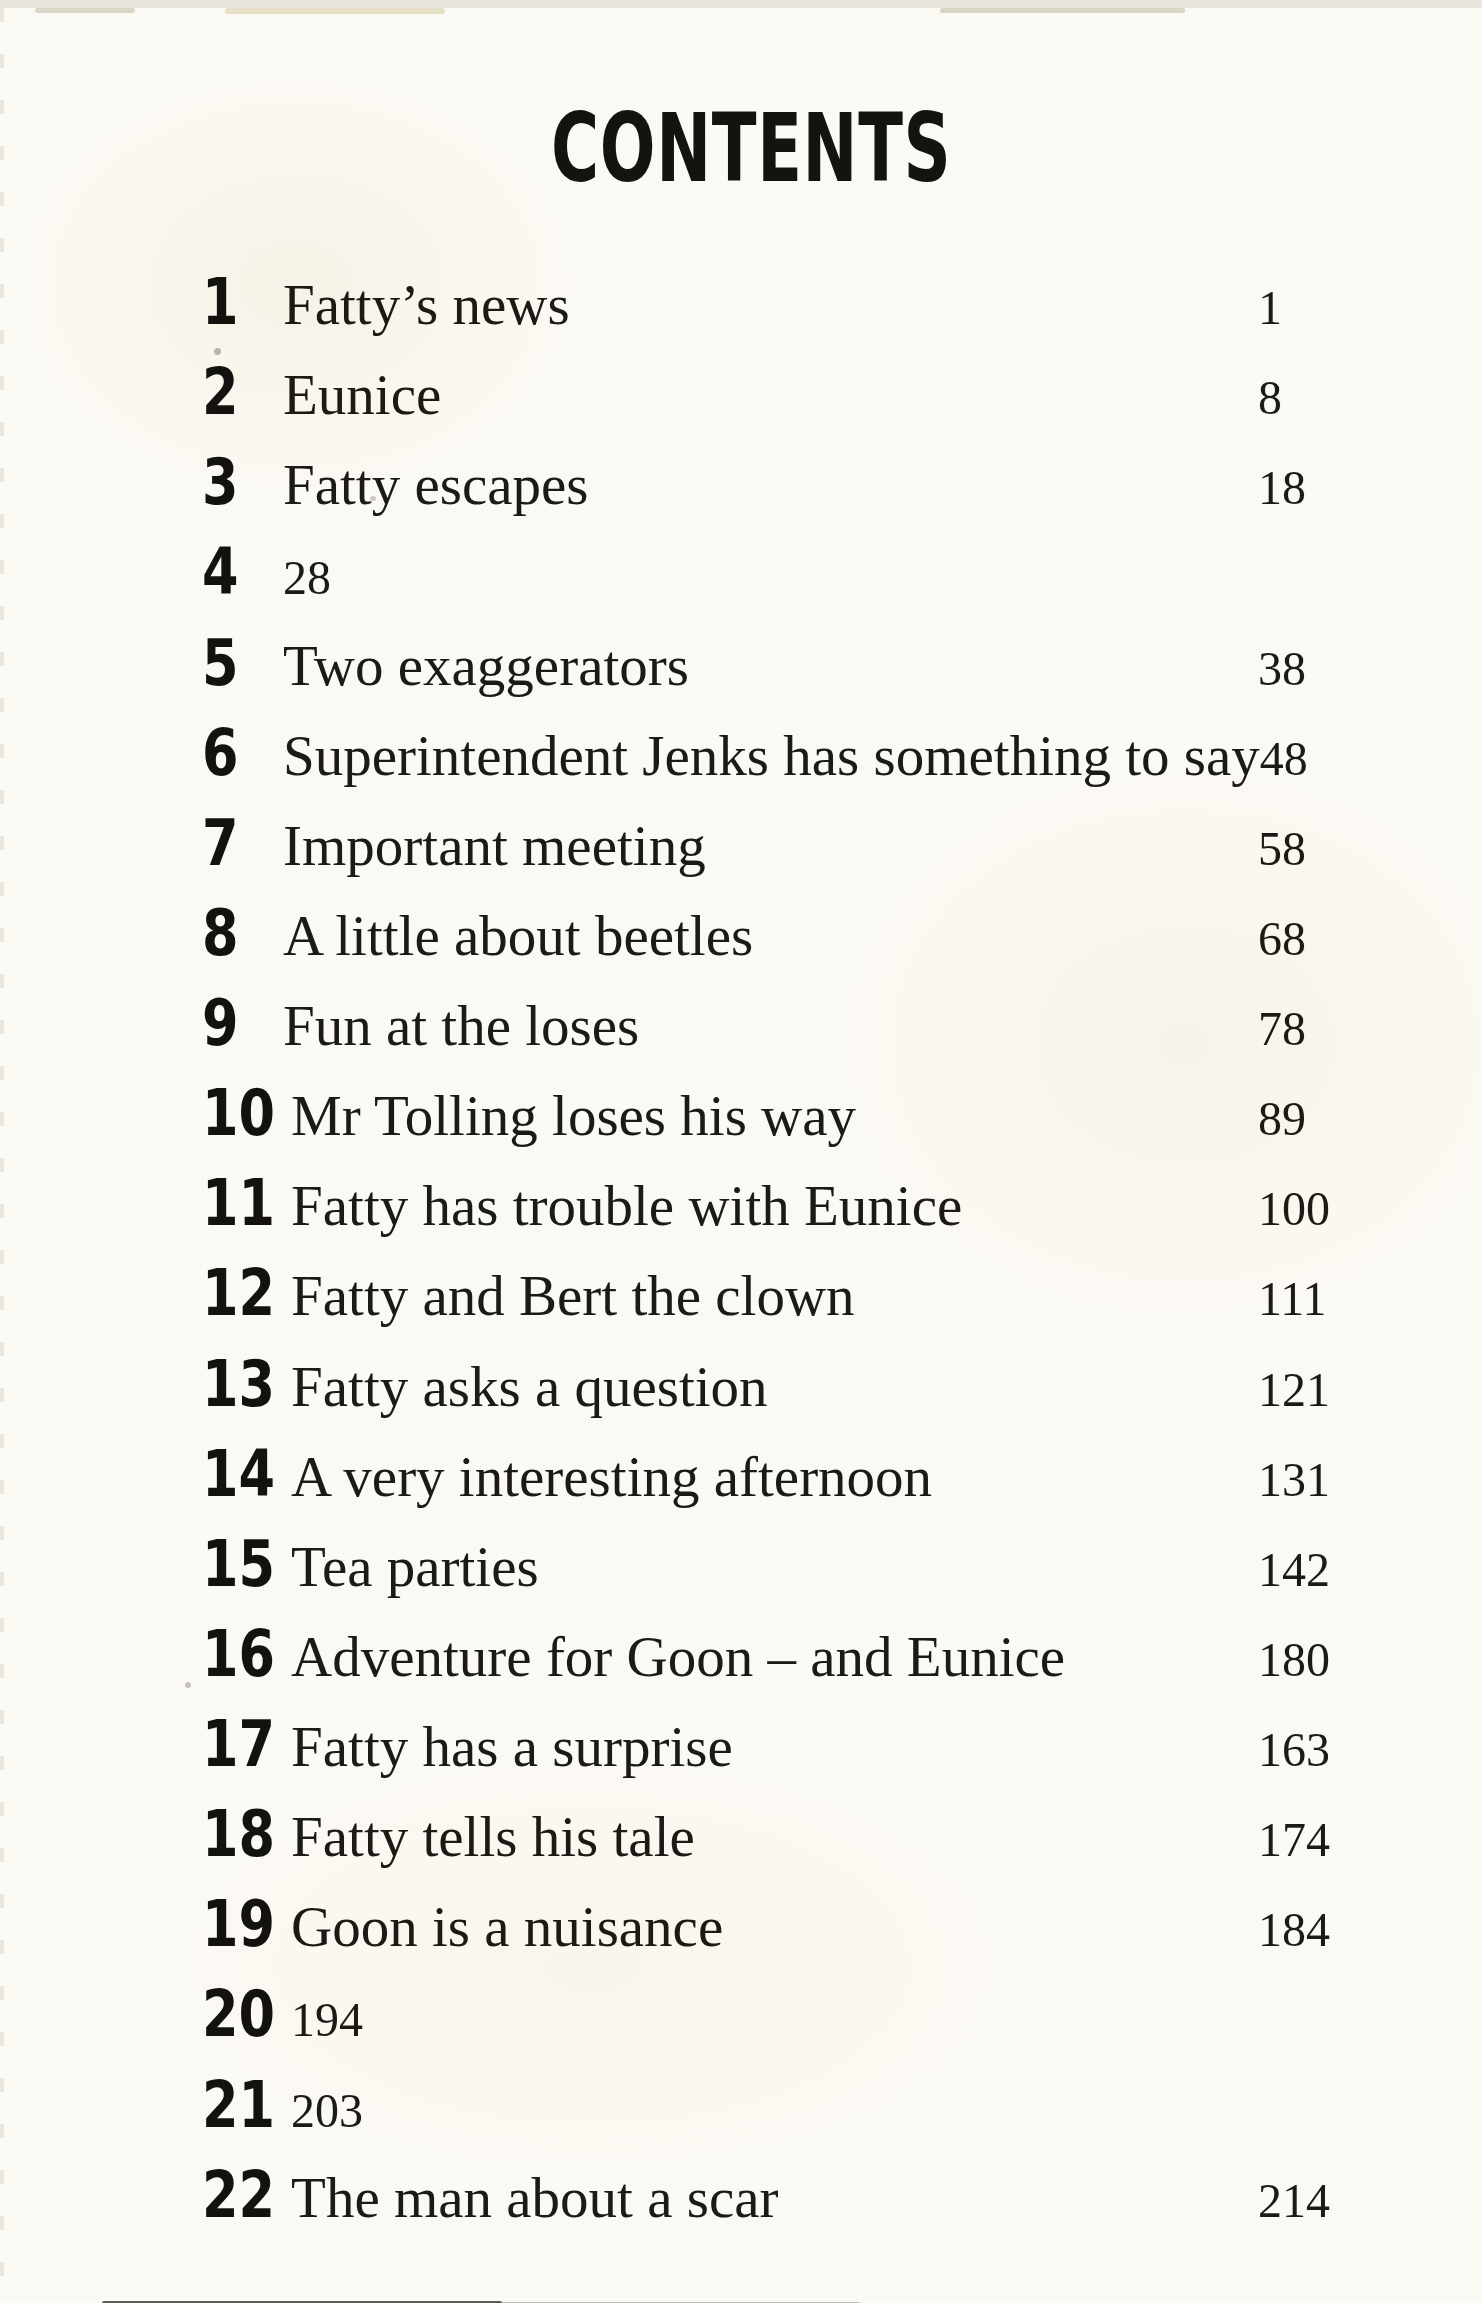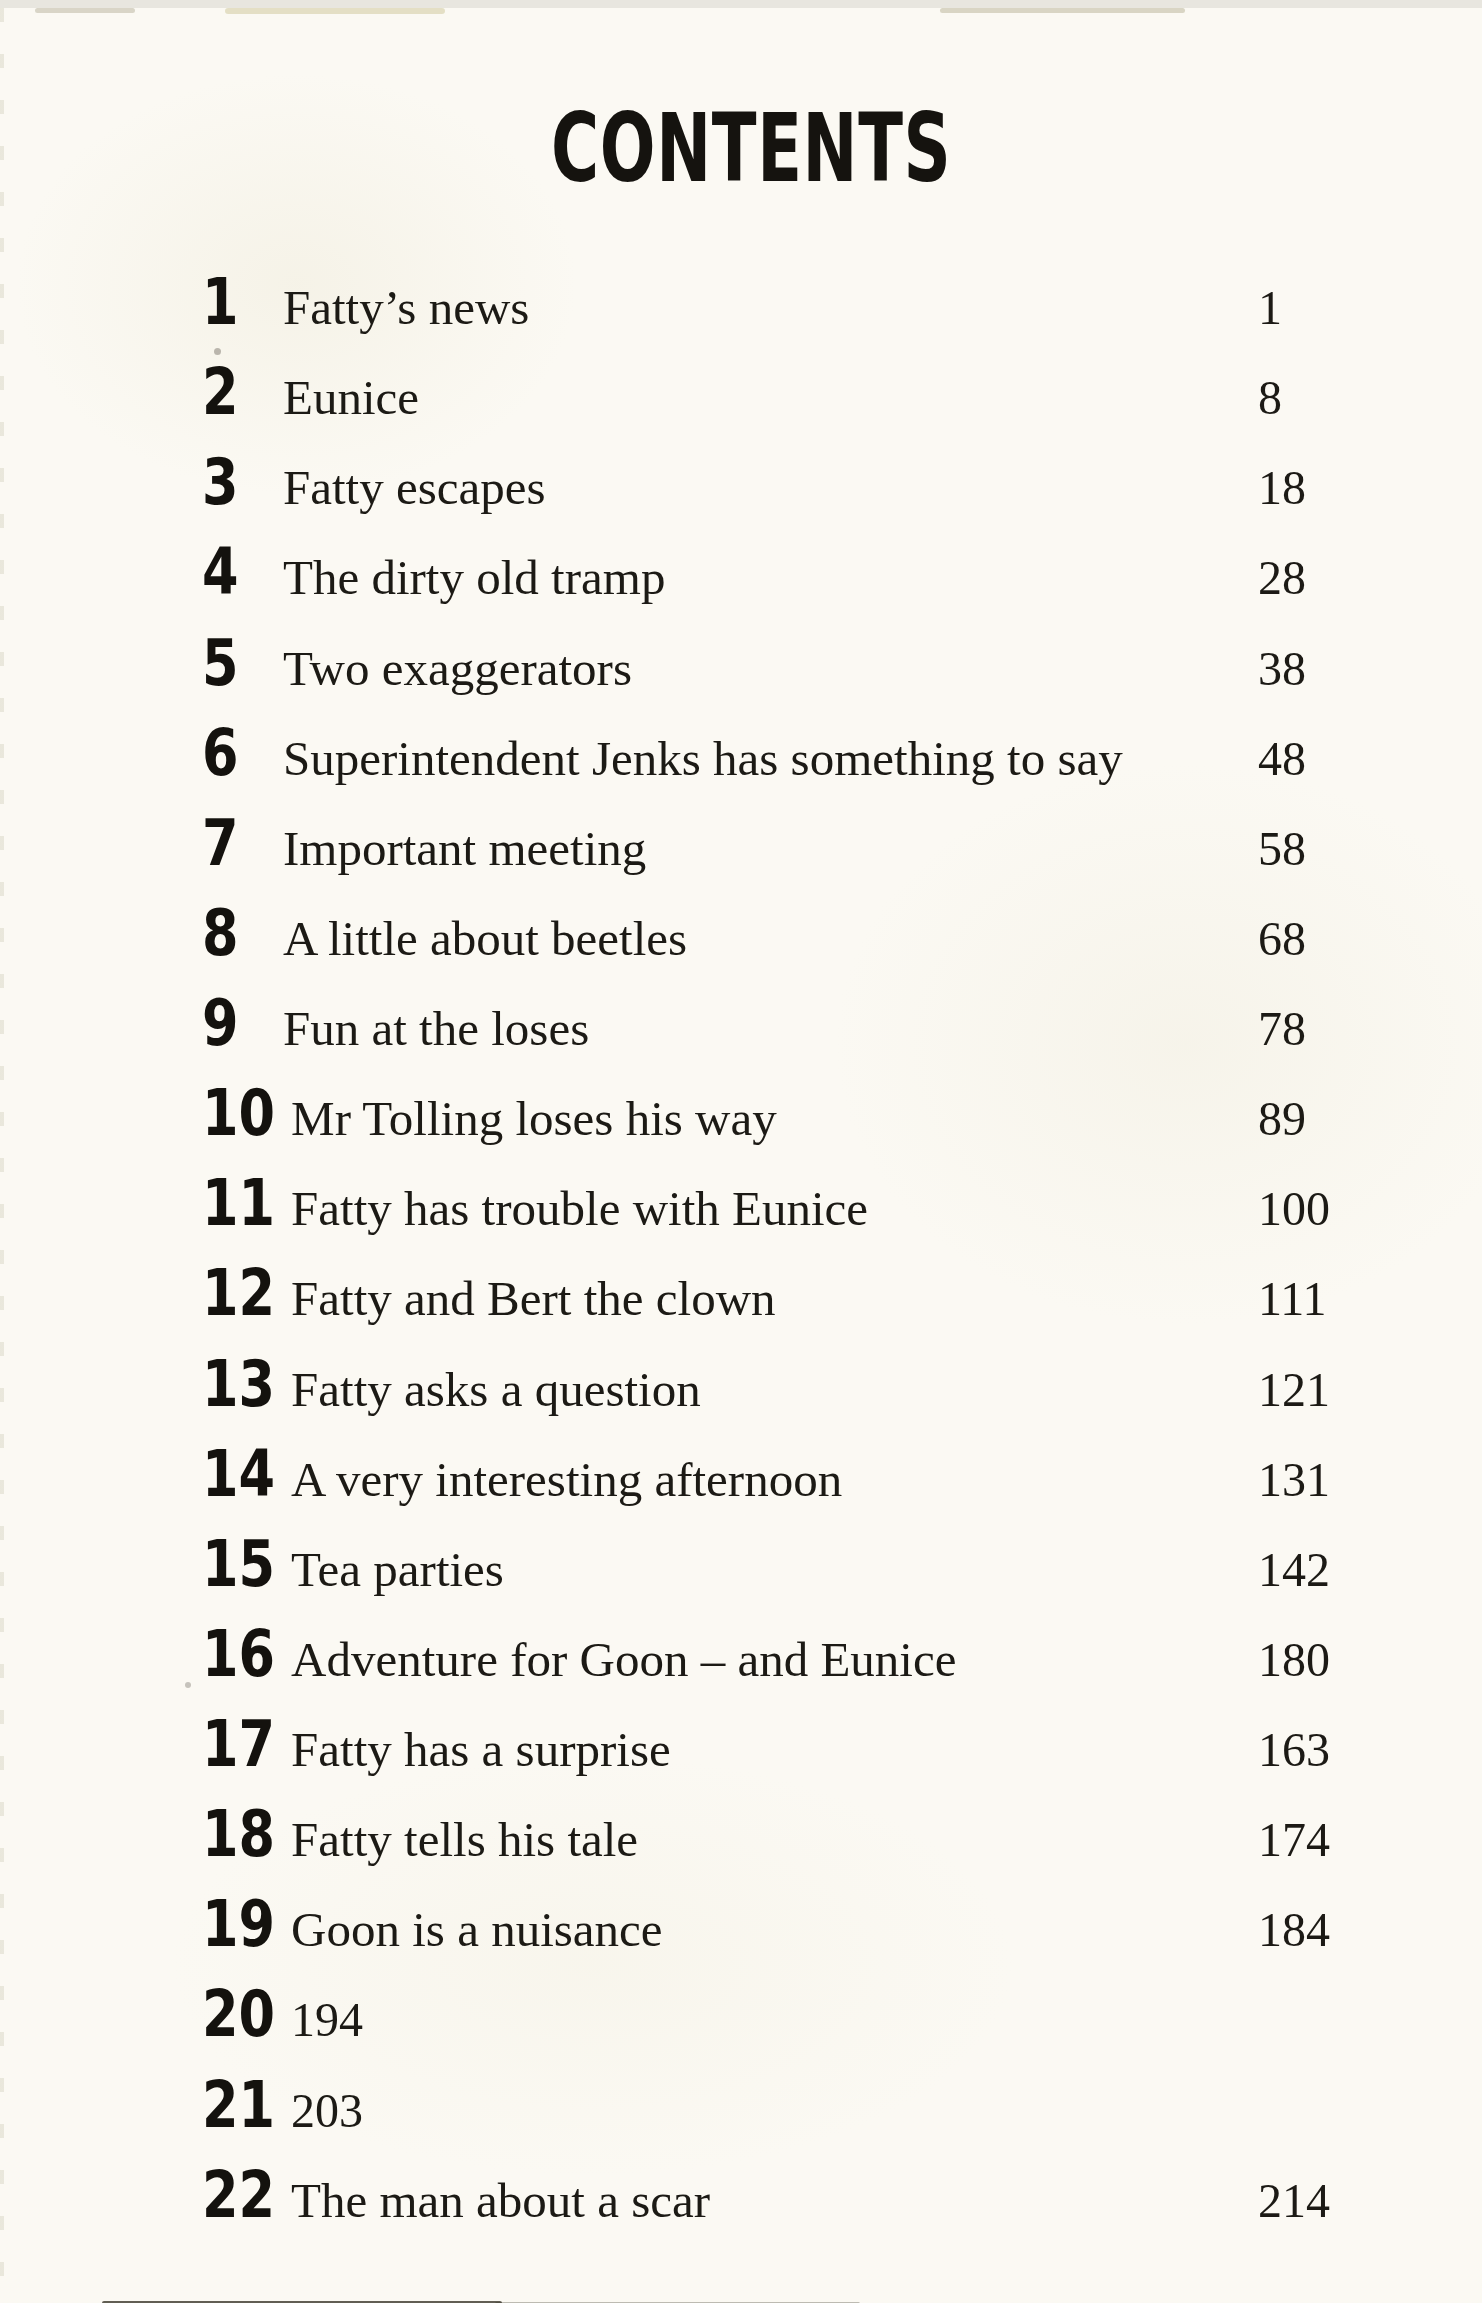--- a/index.html
+++ b/index.html
@@ -64,21 +64,21 @@
     font-size: 64px;
     line-height: 1;
     color: #14120e;
     transform: scaleX(0.82);
     transform-origin: left;
     white-space: nowrap;
   }
   .chapter-title {
     flex: 1 1 auto;
     font-family: "Liberation Serif", serif;
-    font-size: 49px;
+    font-size: 57px;
     line-height: 1;
     color: #1c1a15;
     white-space: nowrap;
   }
   .chapter-page {
     flex: 0 0 120px;
     font-family: "Liberation Serif", serif;
     font-size: 48px;
     line-height: 1;
     color: #1c1a15;
@@ -138,21 +138,20 @@
     </li>
 
     <li class="toc-row">
       <span class="chapter-num">3</span>
       <span class="chapter-title">Fatty escapes</span>
       <span class="chapter-page">18</span>
     </li>
 
     <li class="toc-row">
       <span class="chapter-num">4</span>
-      <span class="chapter-title">The dirty old tramp</span>
       <span class="chapter-page">28</span>
     </li>
 
     <li class="toc-row">
       <span class="chapter-num">5</span>
       <span class="chapter-title">Two exaggerators</span>
       <span class="chapter-page">38</span>
     </li>
 
     <li class="toc-row">

